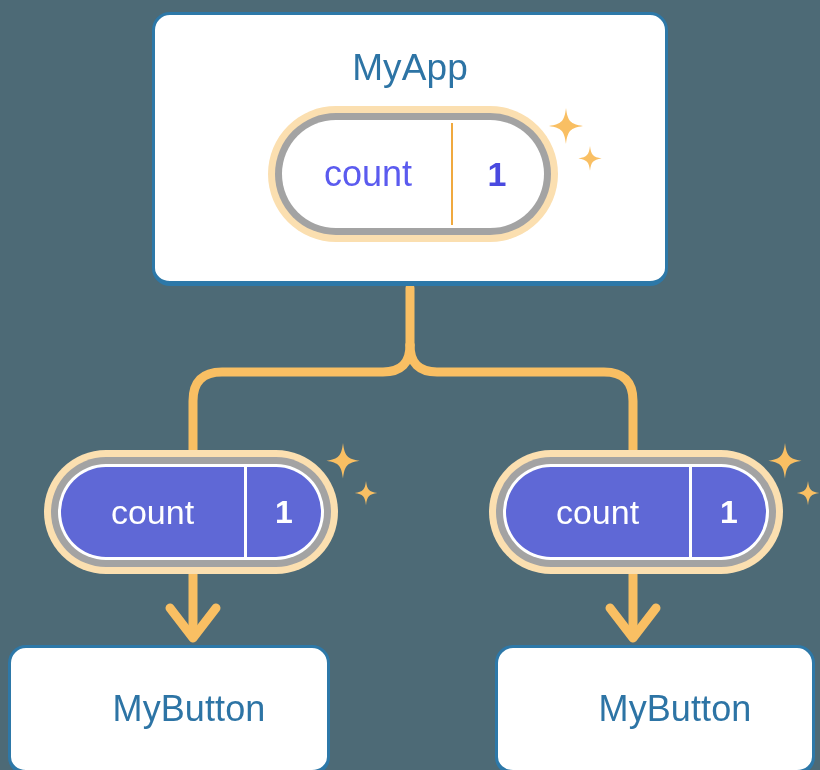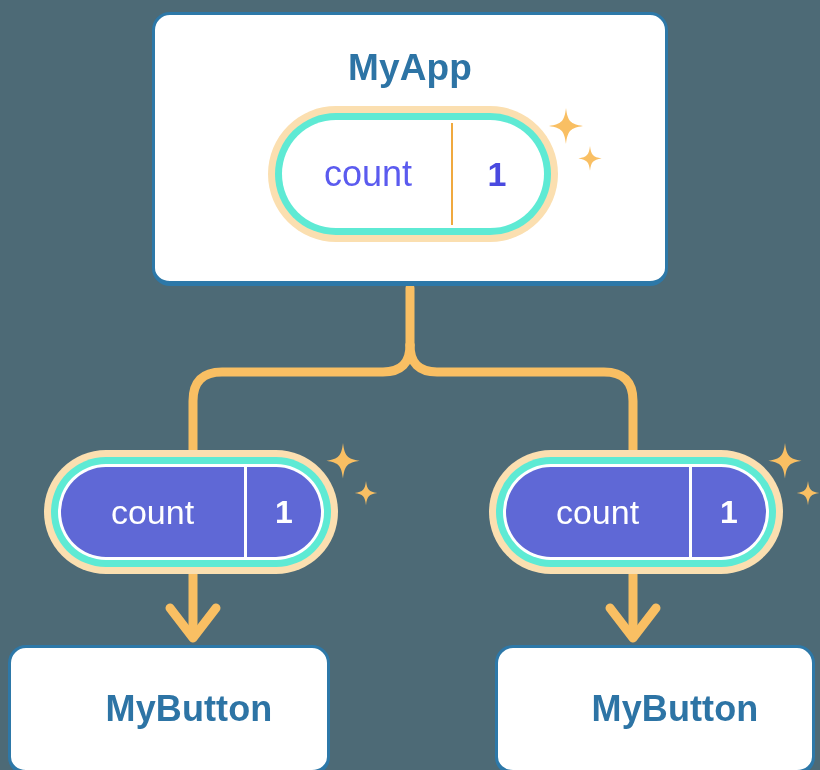--- a/index.html
+++ b/index.html
@@ -41,21 +41,21 @@
     background: #ffffff;
     border: 3px solid #2d78a8;
     border-bottom-width: 5px;
     border-radius: 18px;
     z-index: 2;
   }
 
   .card-title {
     color: #2d74a5;
     font-size: 37px;
-    font-weight: 700;
+    font-weight: 400;
     letter-spacing: 0.1px;
     text-align: center;
     white-space: nowrap;
   }
 
   
   #root-card {
     left: 152px;
     top: 12px;
     width: 516px;
@@ -86,21 +86,21 @@
     position: absolute;
     inset: 0;
     border-radius: 999px;
     background: #fbdfb0;
   }
 
   
   .pill-ring {
     position: absolute;
     border-radius: 999px;
-    background: #5eead4;
+    background: #a3a3a3;
     inset: 7px;
   }
 
   
   .pill-gap {
     position: absolute;
     border-radius: 999px;
     inset: 7px;
     background: #ffffff;
   }

